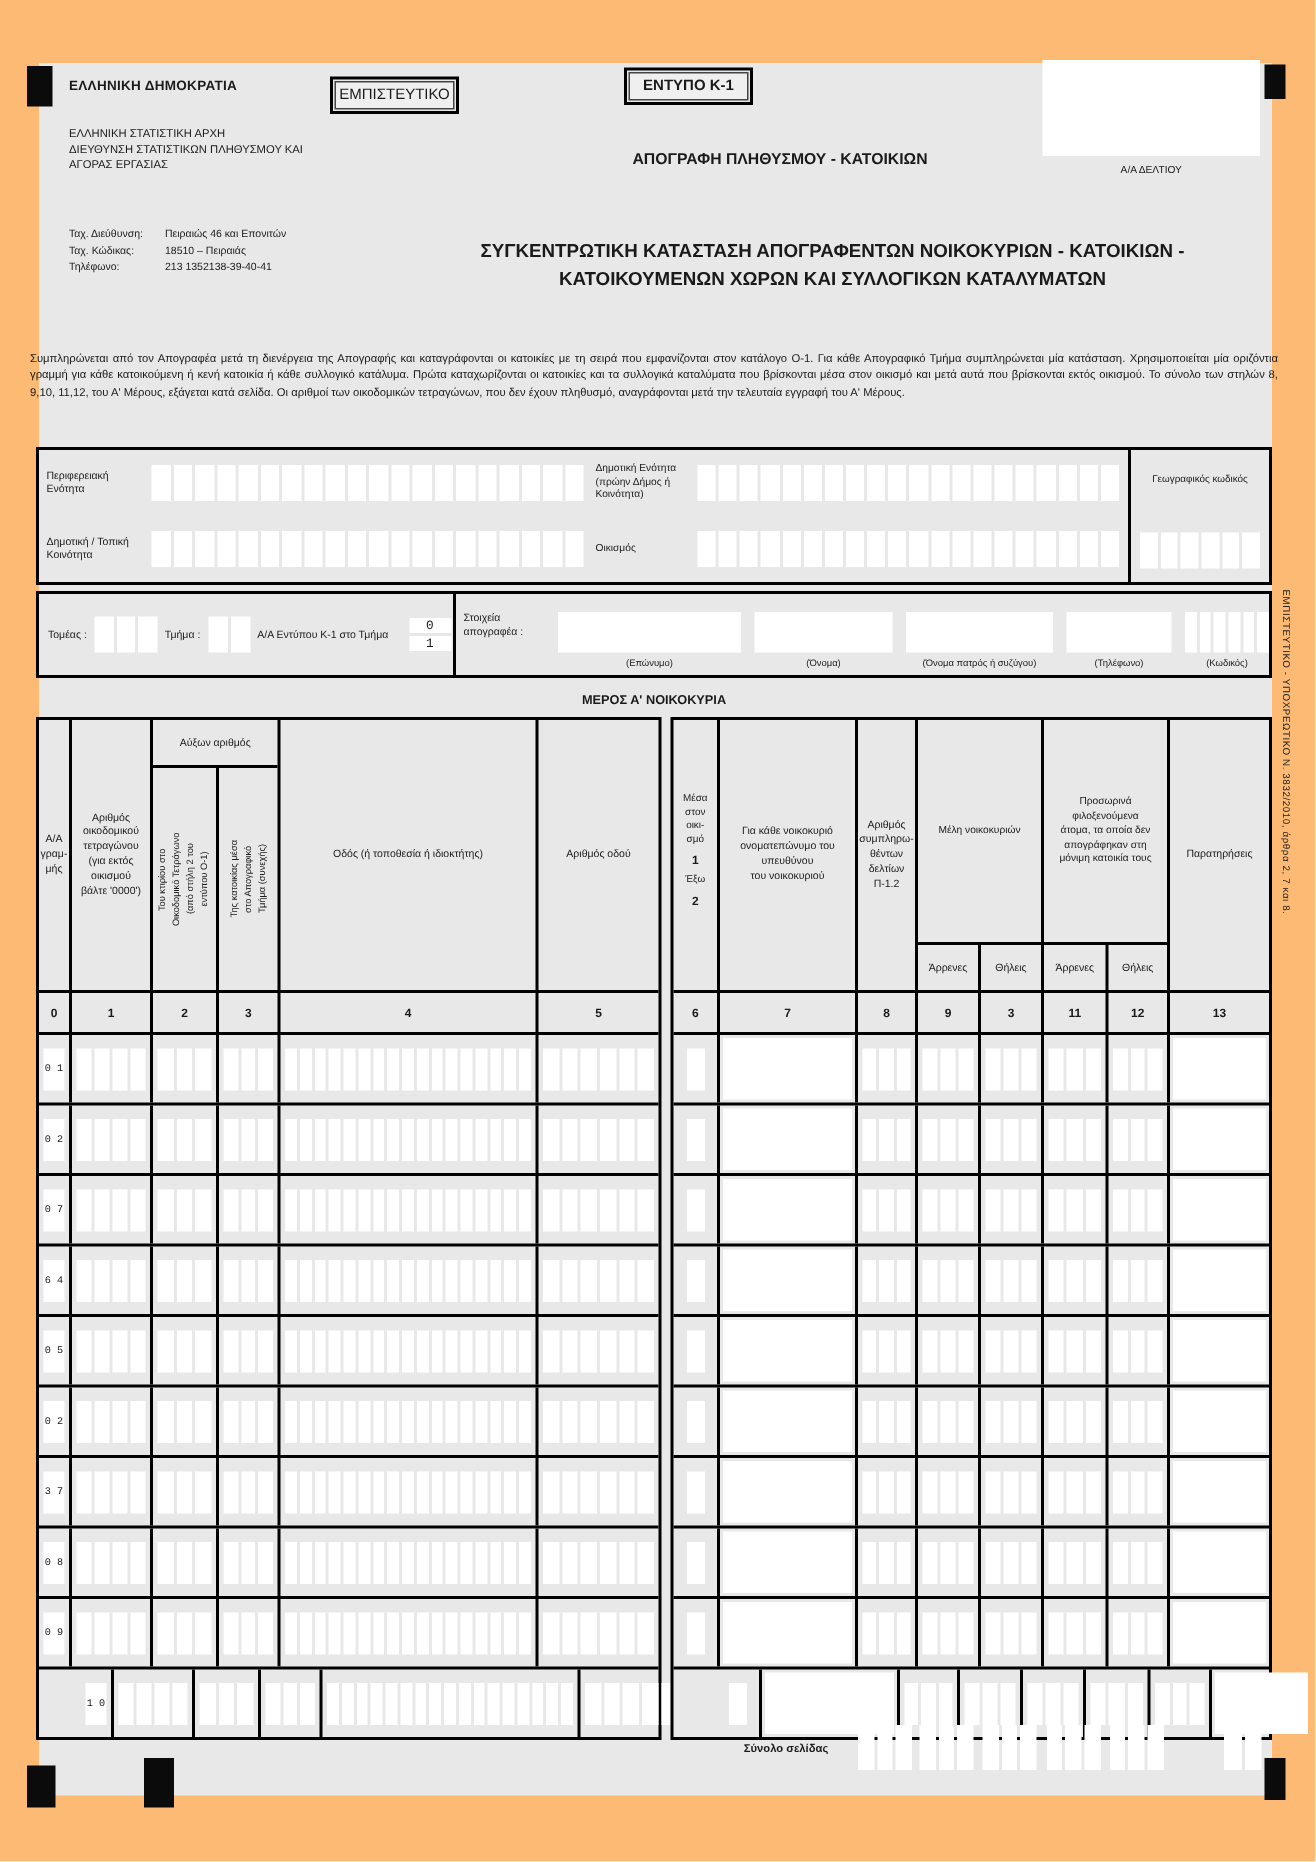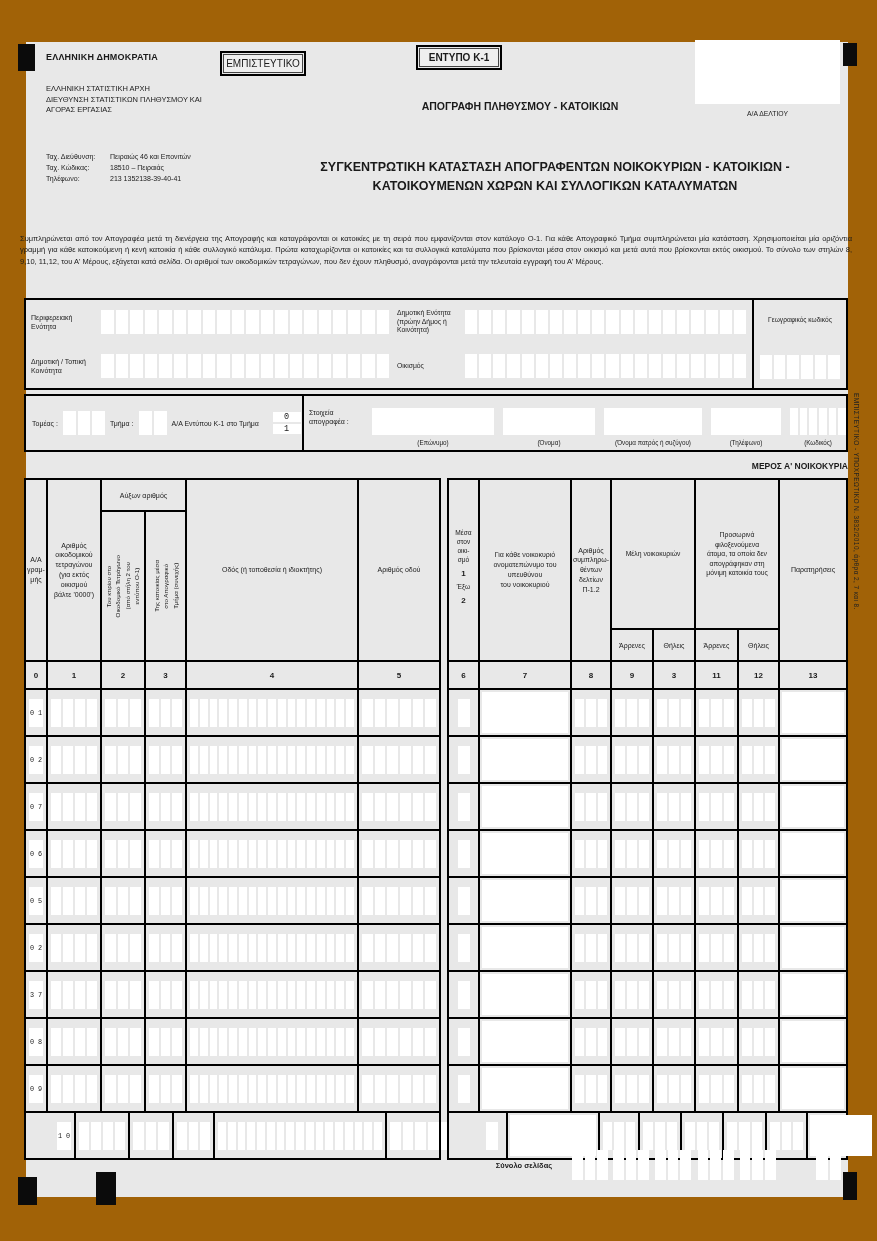--- a/index.html
+++ b/index.html
@@ -1,16 +1,16 @@
 <!DOCTYPE html>
 <html><head>
 <meta charset="utf-8">
 <style>
   html,body{margin:0;padding:0;background:#fff;}
-  .page{position:relative;width:877px;height:1241px;background:#a16207;overflow:hidden;
+  .page{position:relative;width:877px;height:1241px;background:#fdba74;overflow:hidden;
         font-family:"Liberation Sans",sans-serif;color:#1a1a1a;}
   .gray{position:absolute;left:26px;top:42px;width:822px;height:1155px;background:#e8e8e8;}
   .regmark{position:absolute;background:#0b0b0b;}
 
   
   .republic{position:absolute;left:46px;top:52px;font-size:9px;font-weight:bold;letter-spacing:.2px;}
   .authority{position:absolute;left:46px;top:84px;font-size:7.5px;line-height:1.4;white-space:pre-line;}
   .stamp{position:absolute;border:2px solid #000;box-shadow:inset 0 0 0 1px #e8e8e8, inset 0 0 0 2px #444;
          display:flex;align-items:center;justify-content:center;font-size:10px;background:#efefef;}
   .stamp-conf{left:220px;top:51px;width:82px;height:21px;}
@@ -57,21 +57,21 @@
   .enum-div{align-self:stretch;border-left:2px solid #000;}
   .enum-right{flex:1;display:flex;align-items:flex-start;padding-top:7px;gap:9px;padding-left:5px;}
   .enum-who{font-size:7px;line-height:1.35;width:54px;}
   .efield{display:flex;flex-direction:column;}
   .efill{background:#fff;height:27px;}
   .fcap{font-size:6.3px;text-align:center;margin-top:4px;}
   .fw1{width:122px;}.fw2{width:92px;}.fw3{width:98px;}.fw4{width:70px;}
   .codes{width:56px;}
 
   
-  .part-title{position:absolute;left:24px;top:461px;width:824px;text-align:right;
+  .part-title{position:absolute;left:24px;top:461px;width:824px;text-align:center;
               font-size:8.5px;font-weight:bold;}
   .tbl{position:absolute;top:478px;border:2px solid #000;box-sizing:border-box;background:#e8e8e8;}
   .tbl-left{left:24px;width:417px;}
   .tbl-right{left:447px;width:401px;}
   .thead{height:180px;border-bottom:2px solid #000;display:flex;}
   .hcell{border-right:2px solid #000;display:flex;align-items:center;justify-content:center;
          box-sizing:border-box;text-align:center;}
   .hcell.last{border-right:none;}
   .hlabel{font-size:7px;line-height:1.4;white-space:pre-line;}
   .w0{width:22px;}.w1{width:54px;}.w23{width:85px;flex-direction:column;align-items:stretch;}
@@ -559,21 +559,21 @@
               <div class="wbox"></div>
               <div class="wbox"></div>
               <div class="wbox"></div>
               <div class="wbox"></div>
               <div class="wbox"></div>
             </div>
           </div>
         </div>
         <div class="grid-left trow">
           <div class="tcell">
-            <div class="rowlabel">0 6</div>
+            <div class="rowlabel">6 4</div>
           </div>
           <div class="tcell">
             <div class="boxes rowboxes" style="grid-template-columns: repeat(4, 1fr);">
               <div class="wbox"></div>
               <div class="wbox"></div>
               <div class="wbox"></div>
               <div class="wbox"></div>
             </div>
           </div>
           <div class="tcell">

